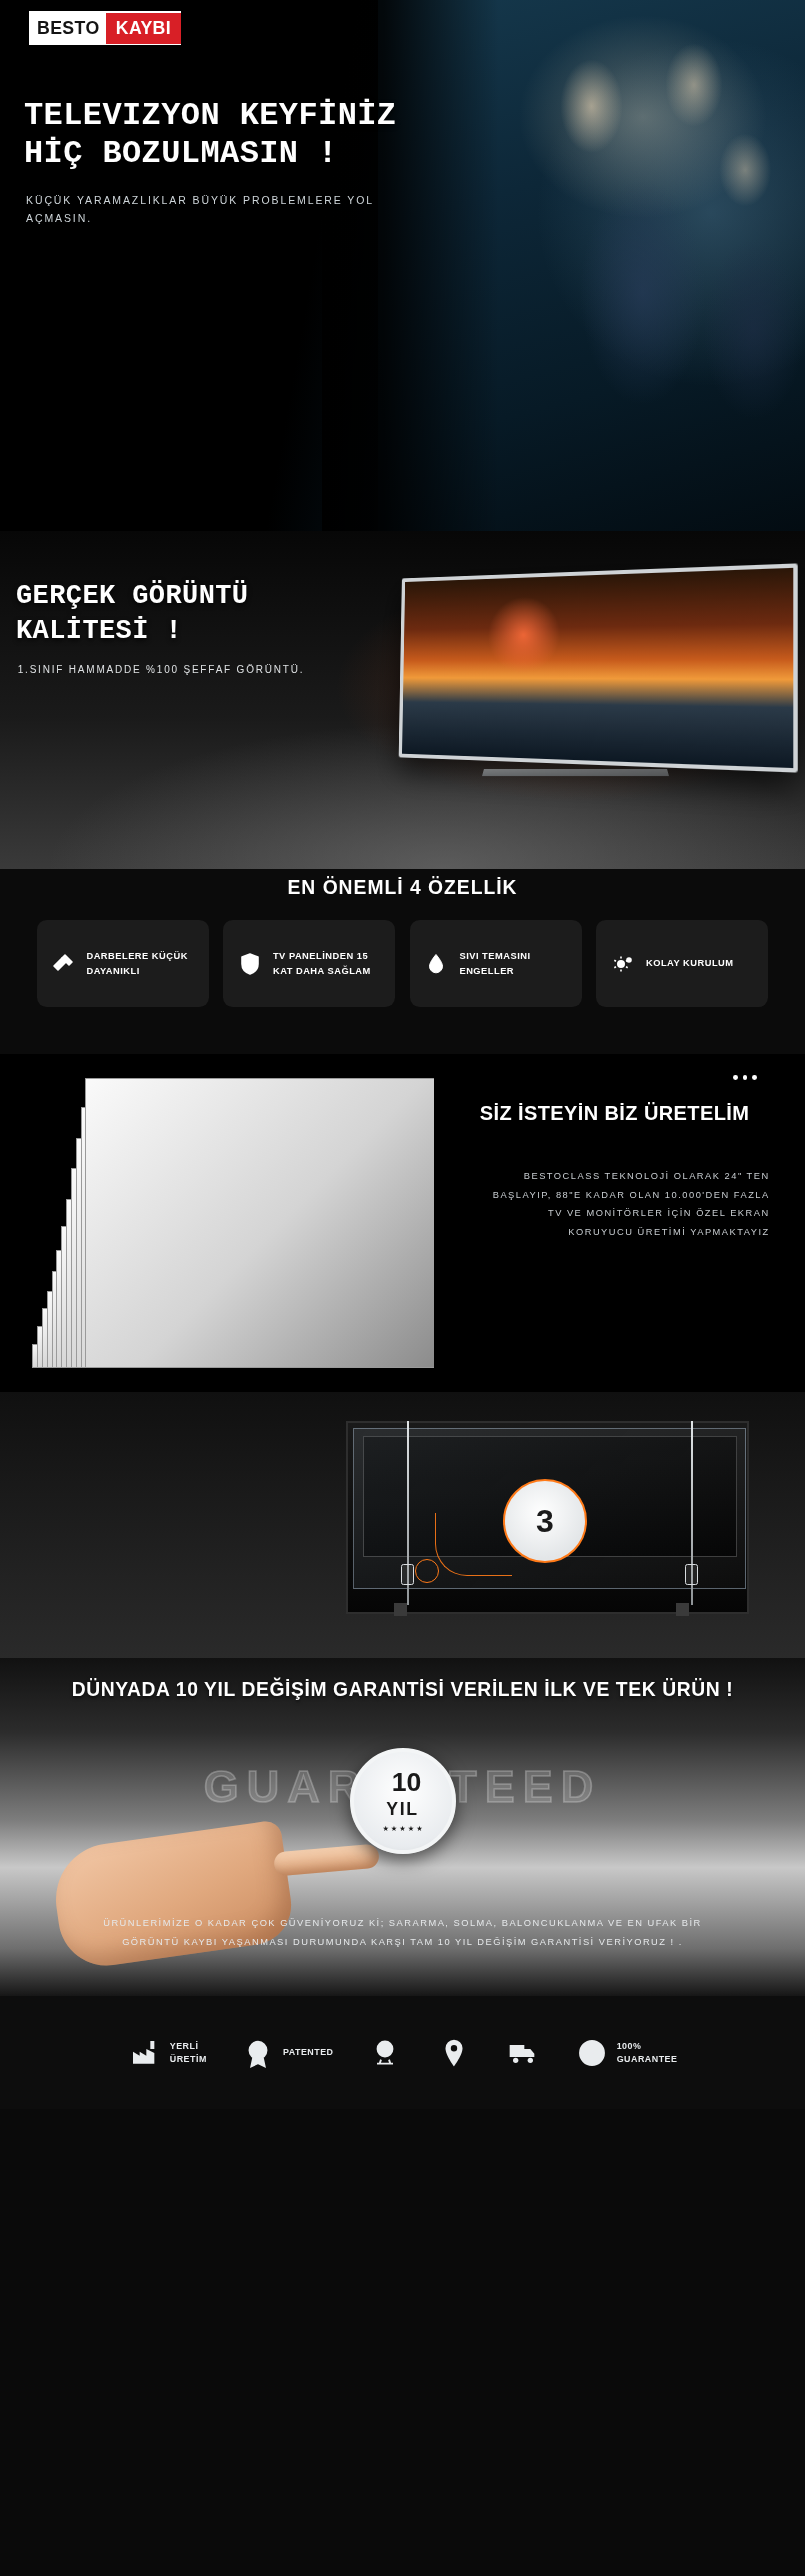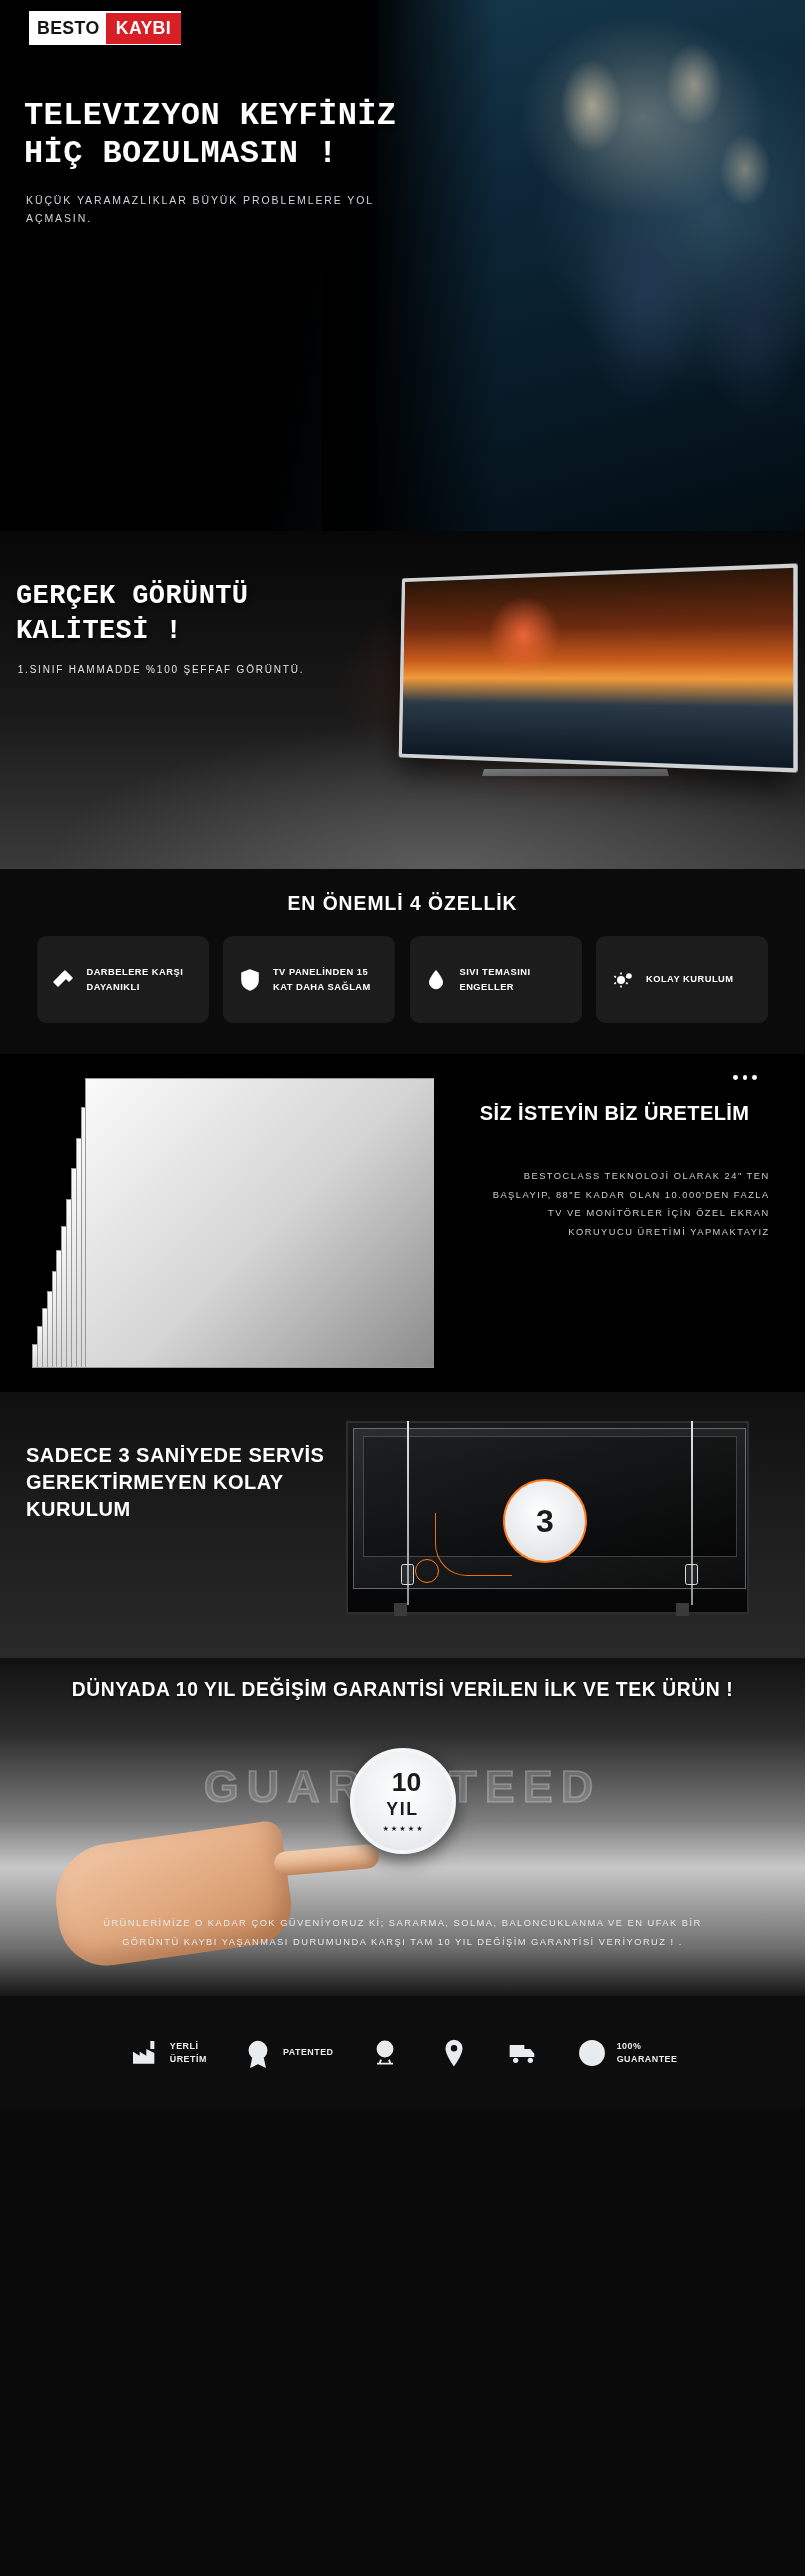--- a/index.html
+++ b/index.html
@@ -110,21 +110,21 @@
   }
   .q-sub {
     position:absolute; left: 17.7px; top: 130px;
     font-size: 10px; letter-spacing: 1.8px; line-height: 1.8; color: #dfe2e4;
     width: 338px;
   }
 
   
   .features {
     position: relative; width: 805px; height: 185px;
-    background: #0b0b0b; padding-top: 24px;
+    background: #0b0b0b; padding-top: 8px;
   }
   .features h2 {
     text-align: center; font-size: 19.3px; font-weight: 800; letter-spacing: 1px;
     margin-bottom: 21px;
   }
   .feat-row {
     display: flex; justify-content: center; gap: 14.5px; padding: 0 29px;
   }
   .feat-card {
     width: 172px; height: 87px;
@@ -380,21 +380,21 @@
     <h2>EN ÖNEMLİ 4 ÖZELLİK</h2>
     <div class="feat-row">
 
       <div class="feat-card">
         <span class="feat-icon">
           <svg viewBox="0 0 24 24" fill="none" stroke="#fff" stroke-width="1.6" stroke-linecap="round" stroke-linejoin="round">
             <path d="M14 3l7 7-3 3-7-7z"></path>
               <path d="M11 6L3 14l4 4 8-8"></path>
           </svg>
         </span>
-        <span class="feat-label">DARBELERE KARŞI DAYANIKLI</span>
+        <span class="feat-label">DARBELERE KÜÇÜK DAYANIKLI</span>
       </div>
 
       <div class="feat-card">
         <span class="feat-icon">
           <svg viewBox="0 0 24 24" fill="none" stroke="#fff" stroke-width="1.6" stroke-linecap="round" stroke-linejoin="round">
             <path d="M12 2l8 3v7c0 5-3.5 8.4-8 10-4.5-1.6-8-5-8-10V5z"></path>
             <path d="M9 12l2 2 4-4"></path>
           </svg>
         </span>
         <span class="feat-label">TV PANELİNDEN 15 KAT DAHA SAĞLAM</span>
@@ -467,21 +467,20 @@
           <i></i>
           <i></i>
           <i></i>
         </div>
       <h2 class="sz-title">SİZ İSTEYİN BİZ ÜRETELİM</h2>
       <p class="sz-body">BESTOCLASS TEKNOLOJİ OLARAK 24" TEN BAŞLAYIP, 88"E KADAR OLAN 10.000'DEN FAZLA TV VE MONİTÖRLER İÇİN ÖZEL EKRAN KORUYUCU ÜRETİMİ YAPMAKTAYIZ</p>
     </div>
   </section>
 
   <section class="mount">
-    <h2>SADECE  3 SANİYEDE SERVİS GEREKTİRMEYEN KOLAY KURULUM</h2>
 
     <div class="mount-tv">
       <div class="mount-tv-screen"></div>
       <div class="mount-glass"></div>
     </div>
 
     <div class="cable" style="left:407px; top:29px; height:184px;"></div>
     <div class="cable" style="left:691px; top:29px; height:184px;"></div>
     <div class="clip" style="left:401px; top:172px;"></div>
     <div class="clip" style="left:685px; top:172px;"></div>

